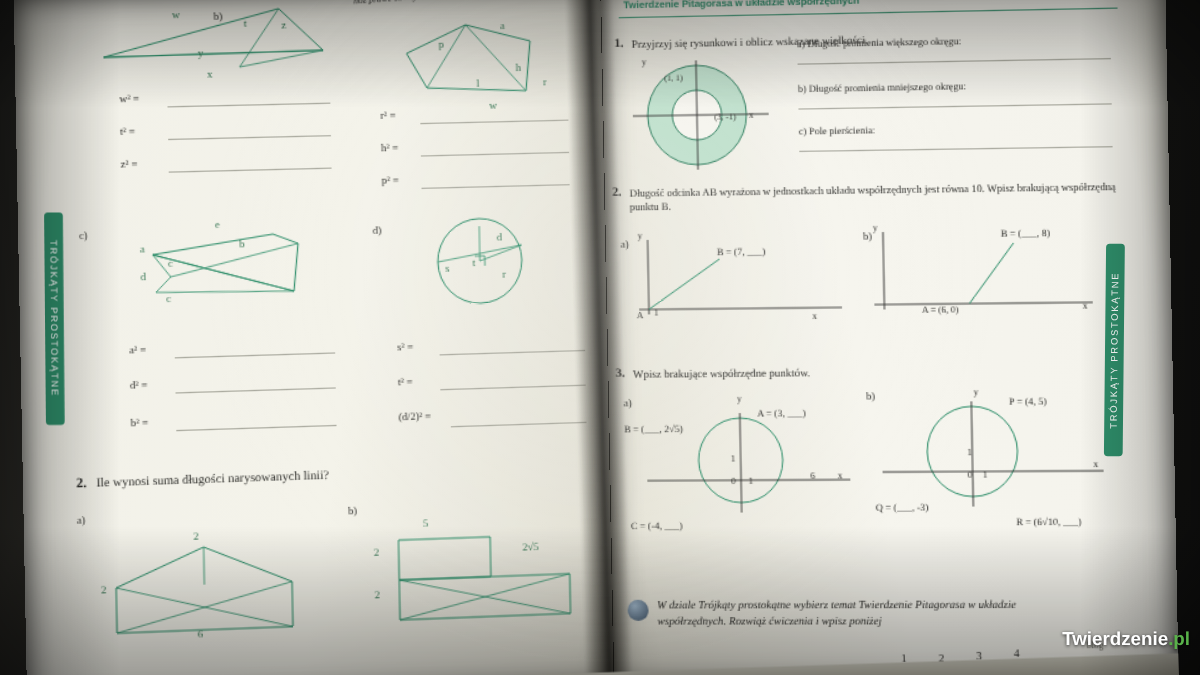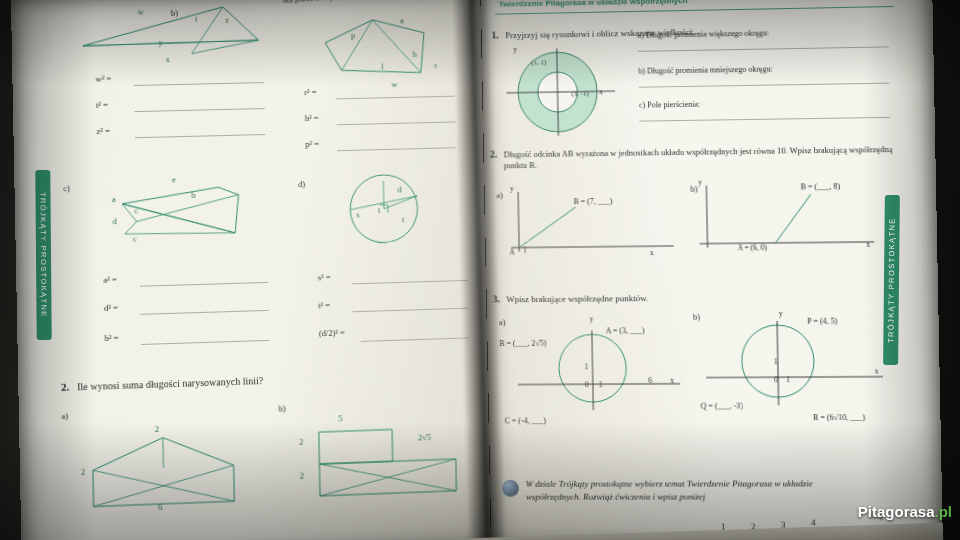--- a/index.html
+++ b/index.html
@@ -308,15 +308,15 @@
   <div class="side-tab l">
     <span>TRÓJKĄTY PROSTOKĄTNE</span>
   </div>
   <div class="side-tab r">
     <span>TRÓJKĄTY PROSTOKĄTNE</span>
   </div>
 
   <div class="shadow-warp"></div>
 
   <div class="wm">
-    <span>Pitagorasa</span><span class="dotpl">.pl</span>
+    <span>Twierdzenie</span><span class="dotpl">.pl</span>
   </div>
 </div>
 
 </body></html>

